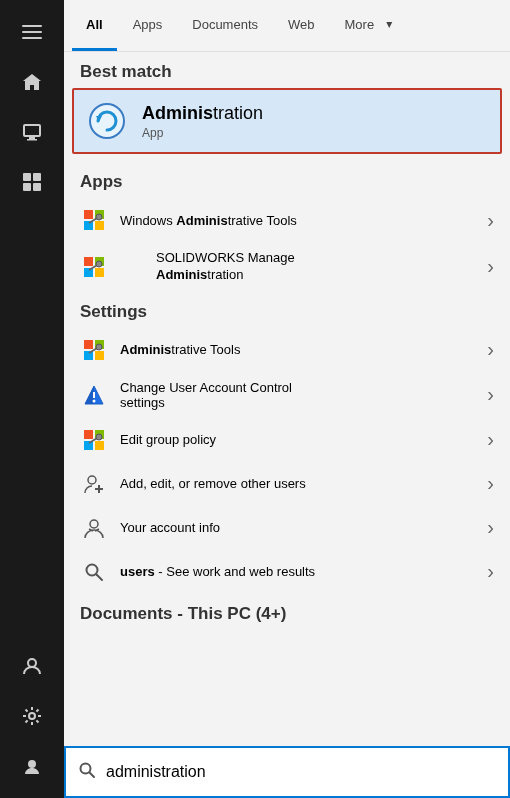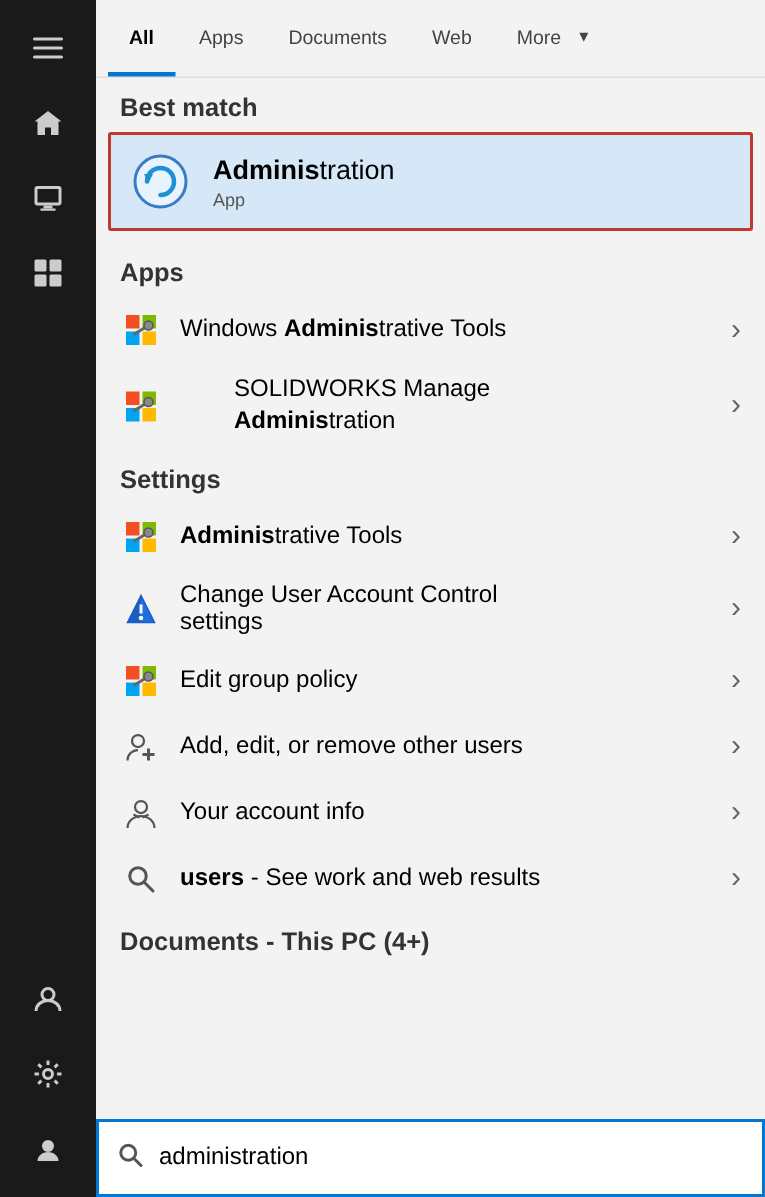--- a/index.html
+++ b/index.html
@@ -139,21 +139,21 @@
       width: 28px;
       height: 28px;
       margin-right: 12px;
       display: flex;
       align-items: center;
       justify-content: center;
       flex-shrink: 0;
     }
     .list-item-text {
       flex: 1;
-      font-size: 16px;
+      font-size: 13px;
       color: #000;
     }
     .list-item-text strong { font-weight: 700; }
     .list-item-chevron {
       color: #555;
       font-size: 14px;
     }
 
     
     .search-bar {

